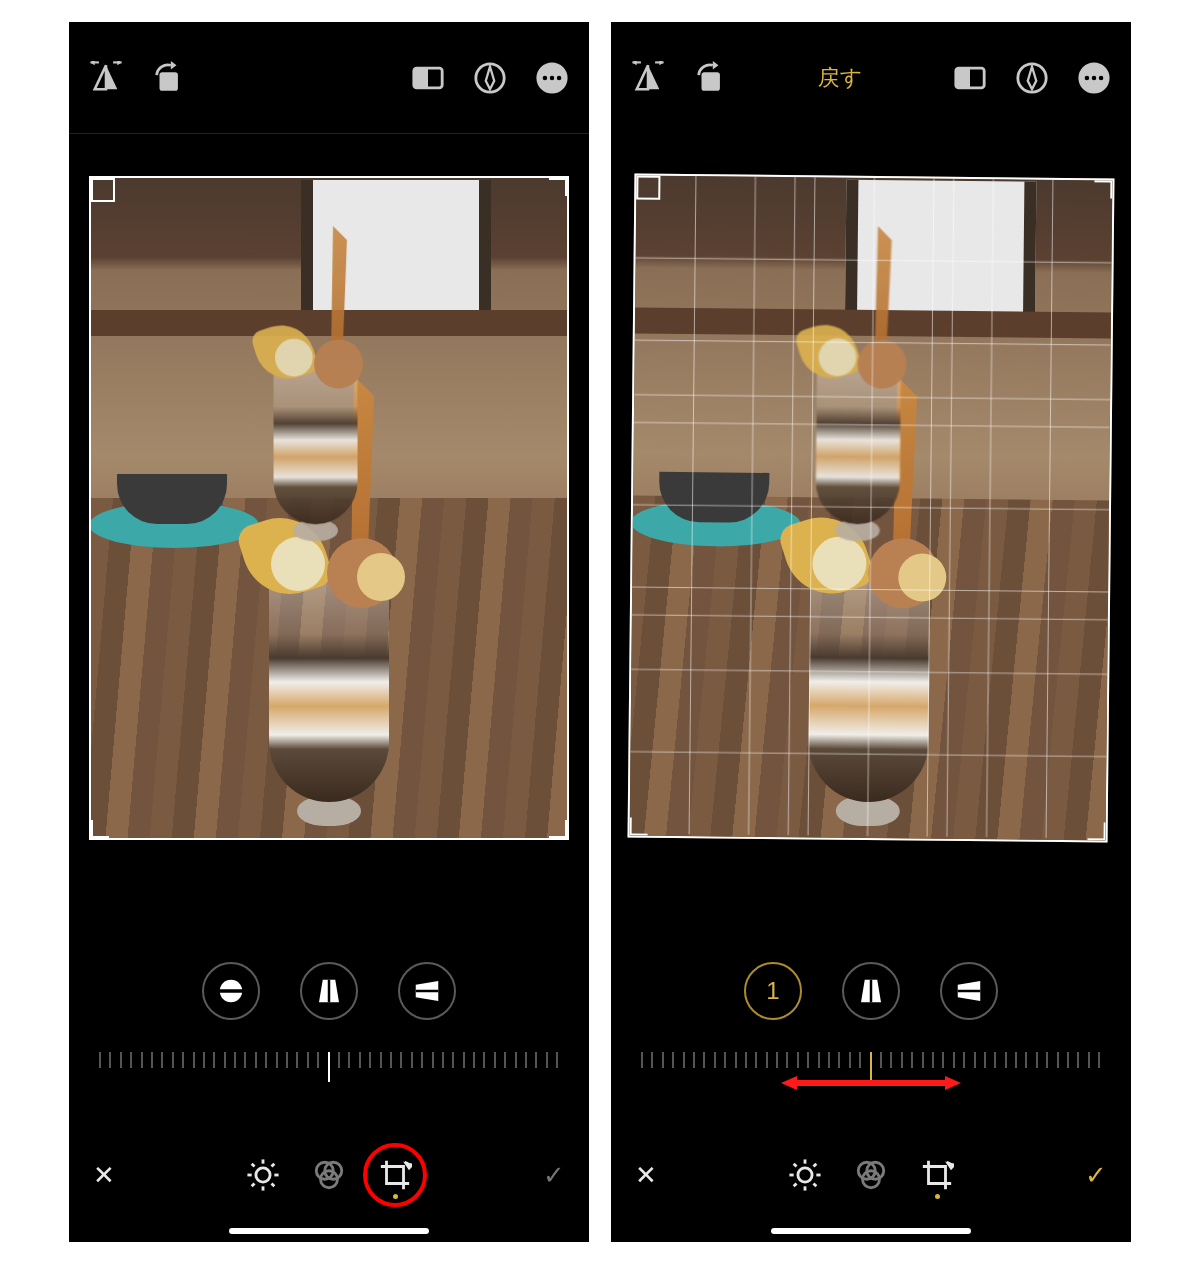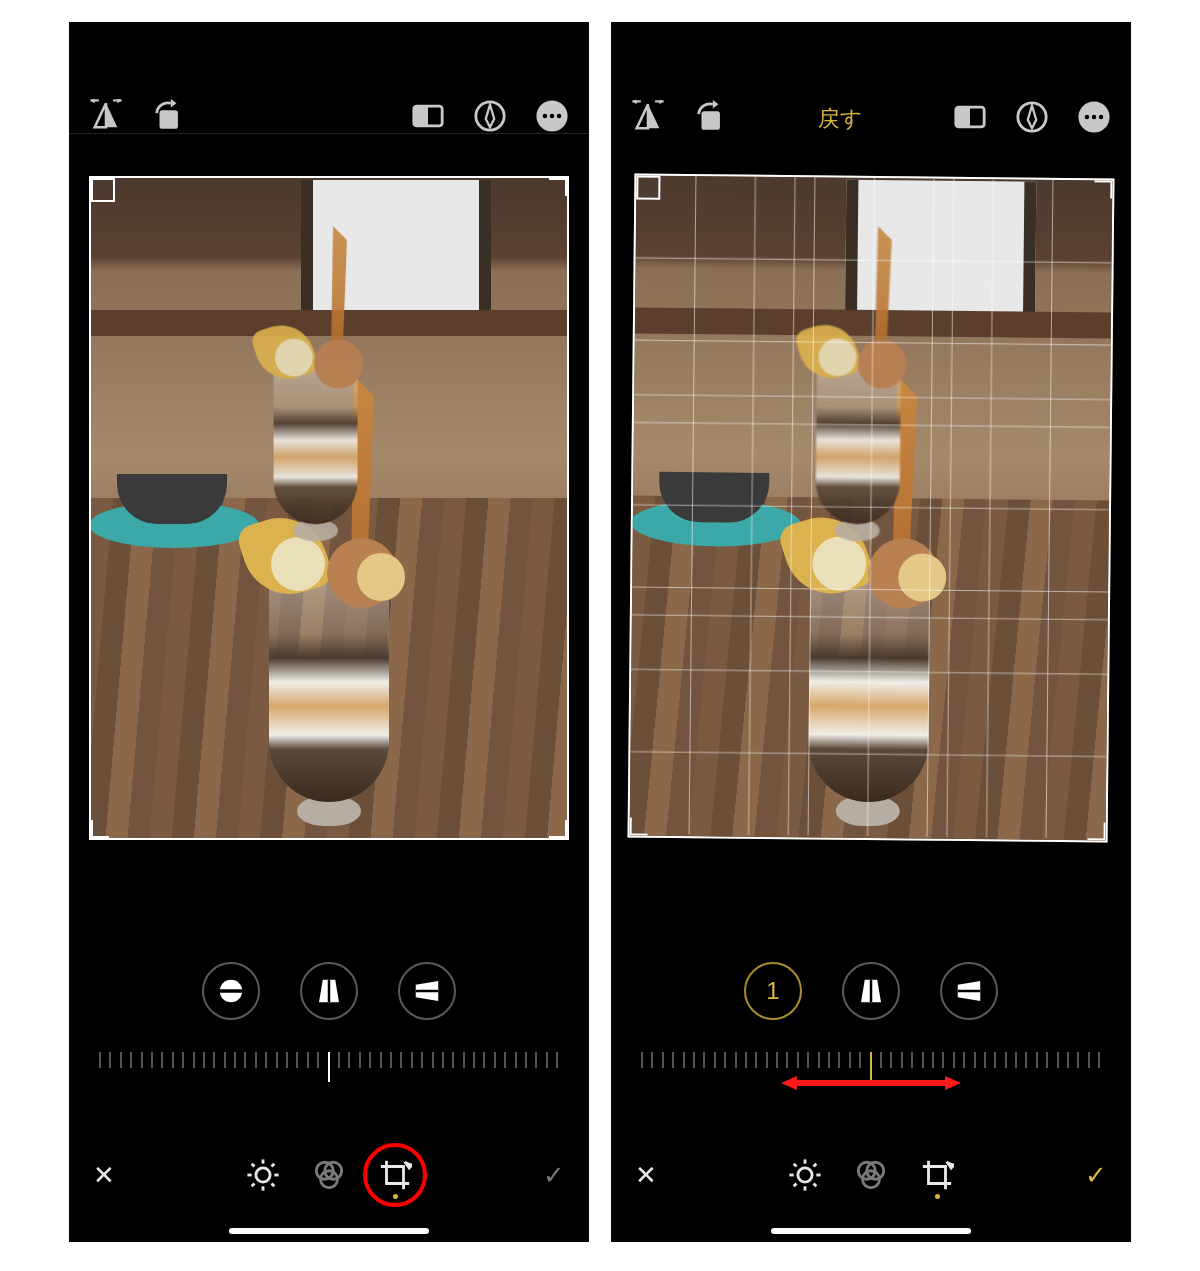--- a/index.html
+++ b/index.html
@@ -8,21 +8,21 @@
   .phone {
     width: 520px; height: 1220px;
     background: #000;
     border-radius: 0;
     overflow: hidden;
     display: flex;
     flex-direction: column;
     position: relative;
     color: #fff;
   }
-  .top-bar { height: 112px; border-bottom: 1px solid #222; display:flex; align-items:flex-end; justify-content: space-between; padding: 0 20px; }
+  .top-bar { height: 112px; border-bottom: 1px solid #222; display:flex; align-items:center; justify-content: space-between; padding: 0 20px; }
   .phone.right .top-bar { border-bottom: none; }
   .top-left, .top-right { display:flex; align-items:center; gap: 28px; }
   .top-center { flex: 1; text-align: center; }
   .top-center span { color: #d9b63f; font-size: 22px; }
   .icon-btn { width: 34px; height: 34px; display:flex; align-items:center; justify-content:center; }
   .icon-btn svg { width: 100%; height: 100%; }
 
   .canvas-area {
     flex: 1;
     position: relative;

